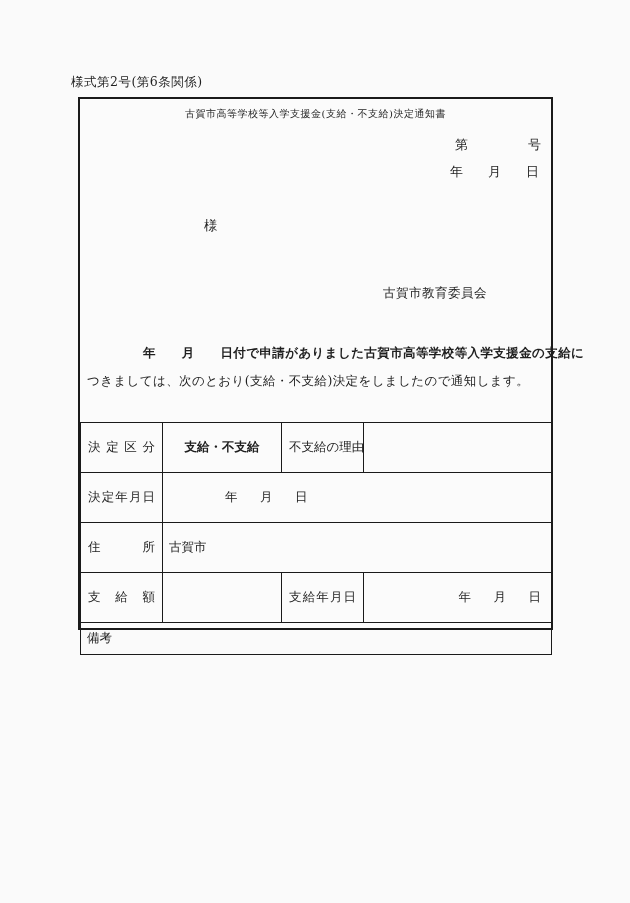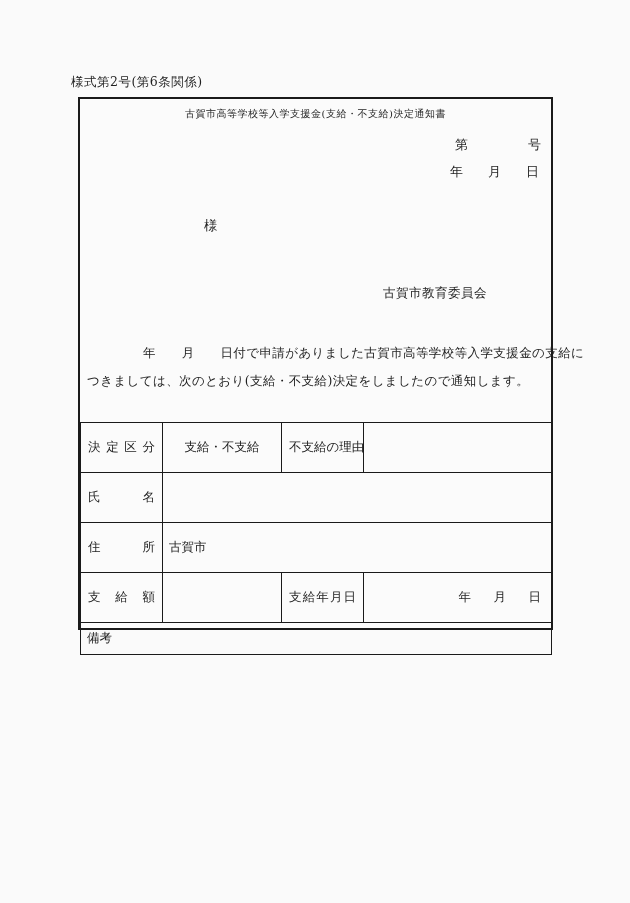--- a/index.html
+++ b/index.html
@@ -47,21 +47,21 @@
 
   .issuer {
     position: absolute; left: 303px; top: 186px;
     font-size: 12.5px; letter-spacing: 0.5px;
   }
 
   .body-par {
     position: absolute; left: 7px; top: 240px; width: 462px;
     font-size: 12.5px; line-height: 28px; letter-spacing: 0.4px;
   }
-  .body-line1 { text-indent: 56px; white-space: nowrap; }
+  .body-line1 { text-indent: 56px; white-space: nowrap; font-weight: bold; }
   .body-line2 { white-space: nowrap; }
 
   table.decision-table {
     position: absolute; left: 0; top: 323px; width: 471px;
     border-collapse: collapse; table-layout: fixed;
     font-size: 12.5px;
   }
   .decision-table td {
     border: 1px solid #1a1a1a;
     padding: 0 6px;
@@ -74,21 +74,21 @@
   .decision-table tr.r3 { height: 31px; }
   .decision-table tr.r4 { height: 37px; }
   .decision-table tr.r5 { height: 36px; }
   .decision-table tr.r6 { height: 32px; }
 
   td.jlabel {
     text-align: justify;
     text-align-last: justify;
     padding: 16px 7px;
   }
-  td.center { text-align: center; }
+  td.center { text-align: center; font-weight: bold; }
   td.date-left { padding-left: 62px; letter-spacing: 5px; }
   td.date-right { text-align: right; padding-right: 5px; letter-spacing: 5px; }
 </style>
 </head>
 <body>
 
 <div class="page">
 
   <div class="form-label">様式第2号(第6条関係)</div>
 
@@ -120,23 +120,23 @@
         <col style="width:82px">
         <col style="width:188px">
       </colgroup>
       <tbody>
         <tr class="r1">
           <td class="jlabel">決定区分</td>
           <td class="center">支給・不支給</td>
           <td class="jlabel">不支給の理由</td>
           <td></td>
         </tr>
-        <tr class="r3">
-          <td class="jlabel">氏名</td>
-          <td colspan="3"></td>
+        <tr class="r2">
+          <td class="jlabel">決定年月日</td>
+          <td class="date-left" colspan="3">年　月　日</td>
         </tr>
         <tr class="r4">
           <td class="jlabel">住所</td>
           <td colspan="3">古賀市</td>
         </tr>
         <tr class="r5">
           <td class="jlabel">支給額</td>
           <td></td>
           <td class="jlabel">支給年月日</td>
           <td class="date-right">年　月　日</td>

